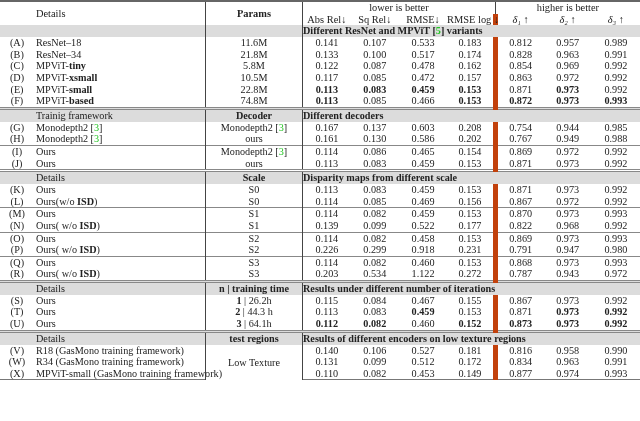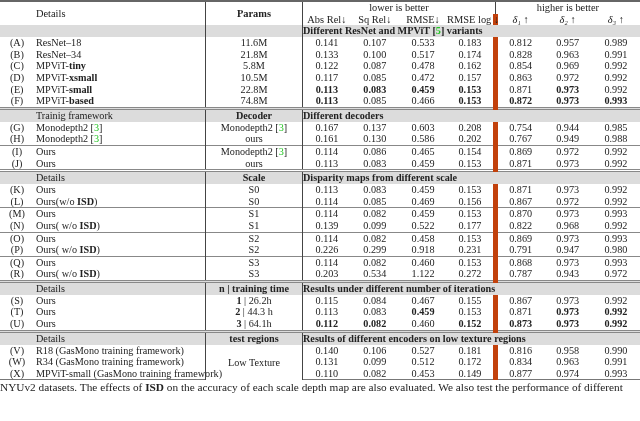--- a/index.html
+++ b/index.html
@@ -390,15 +390,14 @@
           <td class="m3">0.453</td>
           <td class="m4">0.149</td>
           <td class="d1">0.877</td>
           <td class="d2">0.974</td>
           <td class="d3">0.993</td>
         </tr>
       </tbody>
 </table>
 
 <div class="caption">
-  <div><span>NYUv2 datasets. The effects of </span><b></b><b>ISD</b><span> on the accuracy of each scale depth map are also evaluated. We also test the performance of different</span></div>
 </div>
 </div>
 
 </body></html>

